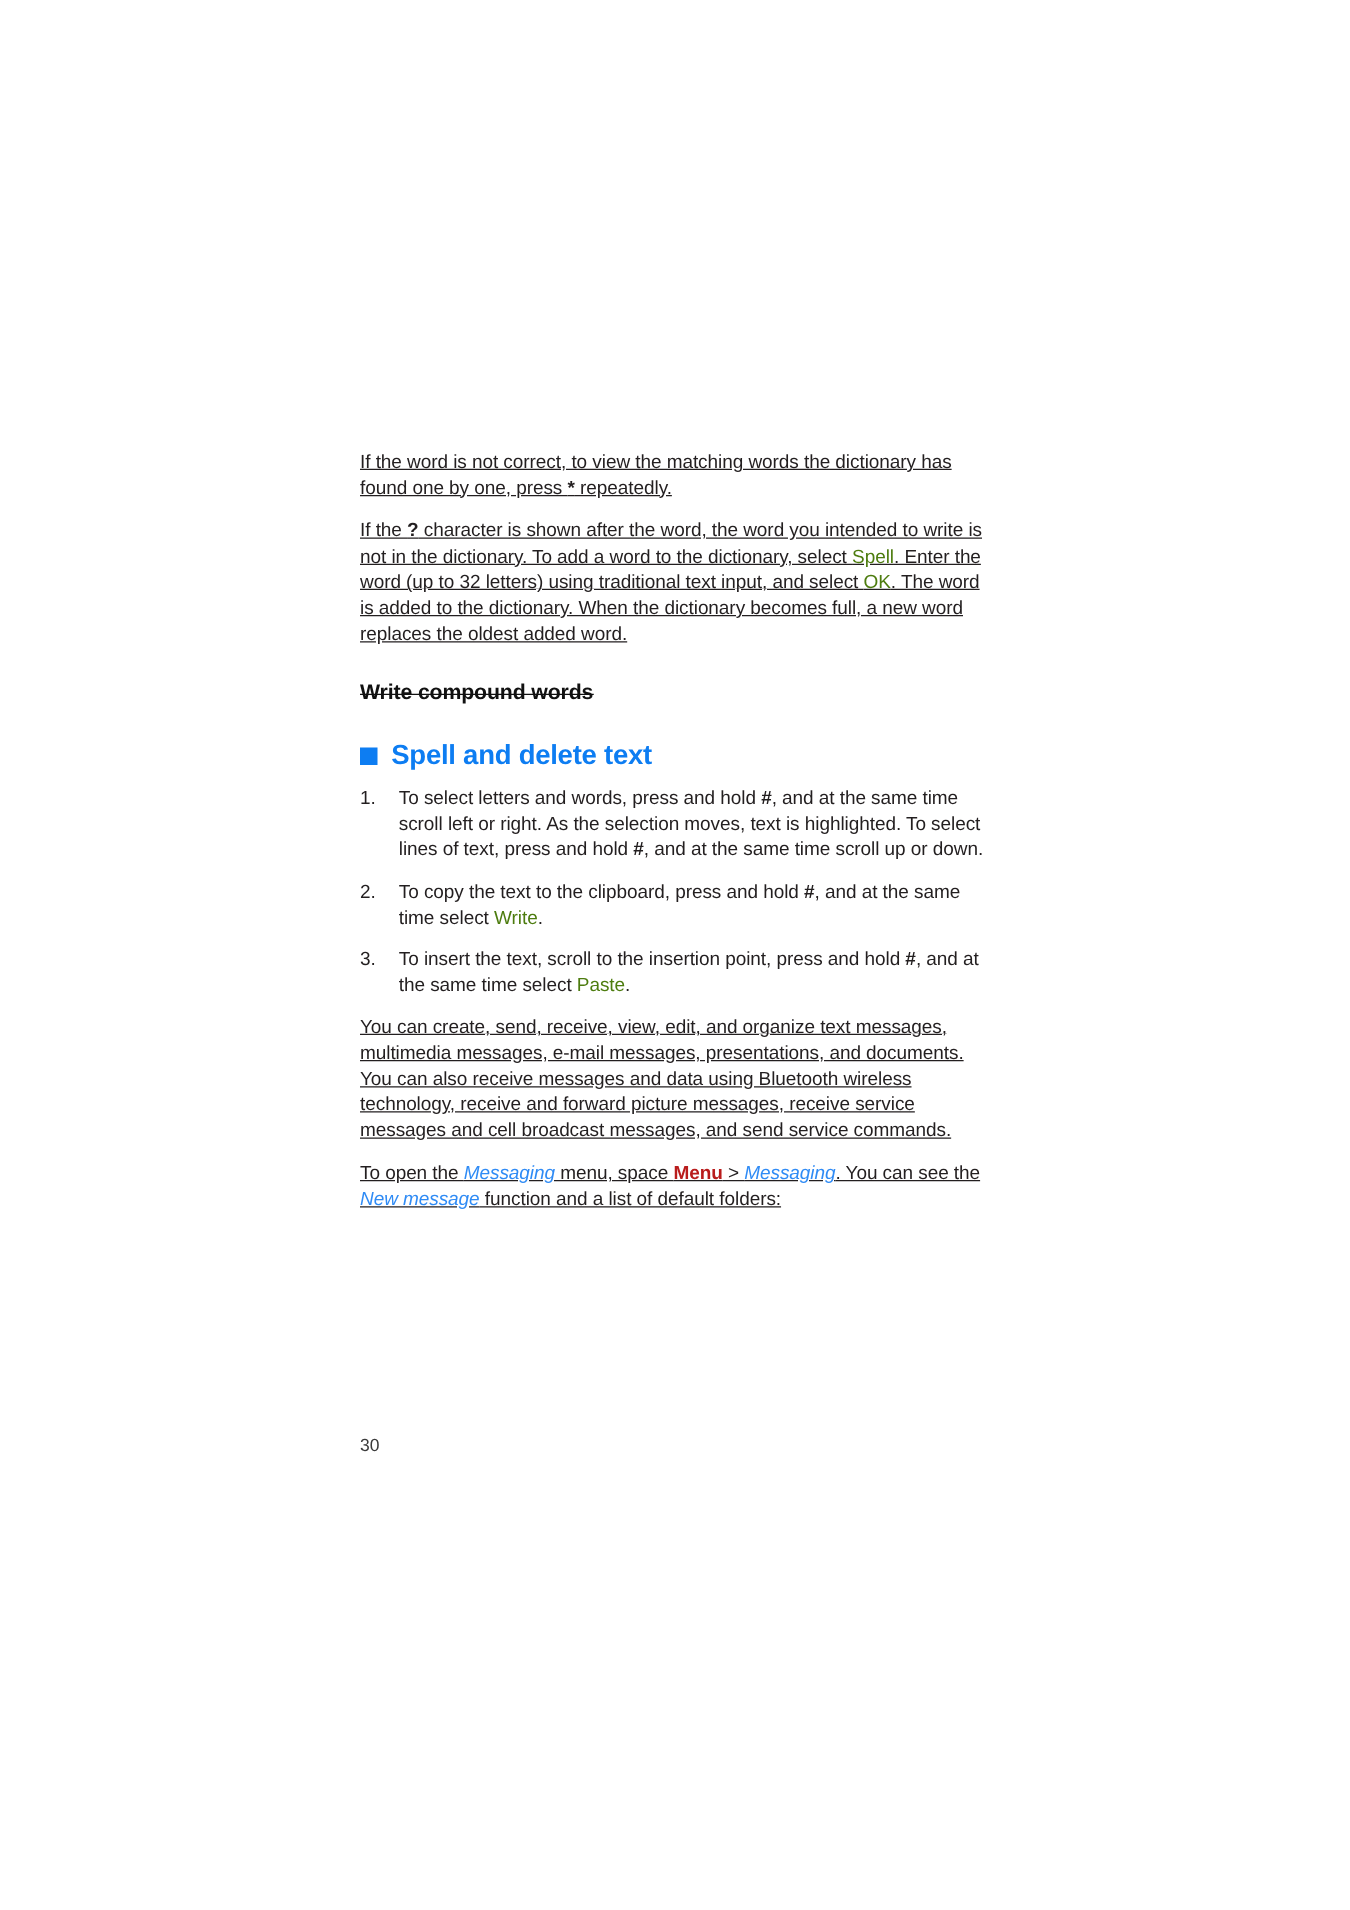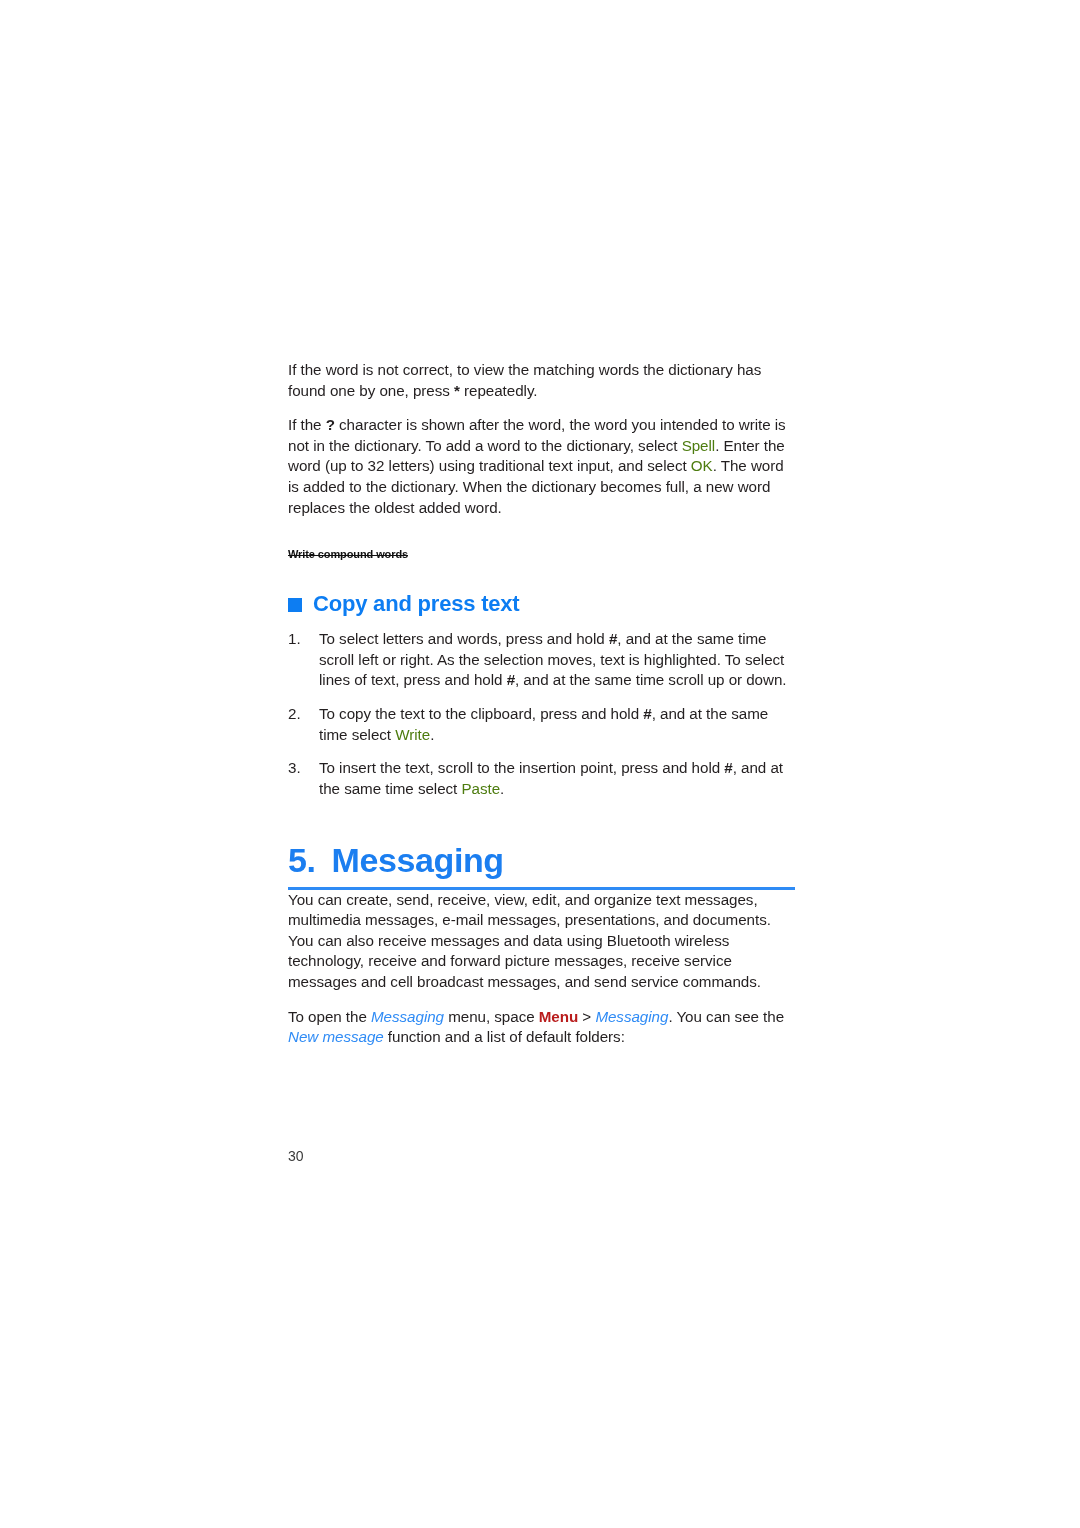--- a/index.html
+++ b/index.html
@@ -33,27 +33,28 @@
     top: 360px;
     width: 507px;
   }
 
   p.body {
     margin: 0 0 14px 0;
     font-size: 15.2px;
     line-height: 20.6px;
     color: #231f20;
     letter-spacing: -0.05px;
+    text-decoration: underline;
   }
 
   p.body:last-child { margin-bottom: 0; }
 
   .sub-head {
     margin: 22px 0 9px 0;
-    font-size: 11px;
+    font-size: 17px;
     font-weight: bold;
     color: #111111;
     display: inline-block;
     border-bottom: 1.6px solid #111111;
     padding-bottom: 1px;
     letter-spacing: -0.1px;
   }
   .sub-head-wrap { line-height: 0; }
 
   .section-head {
@@ -155,43 +156,39 @@
 
     <p class="body"><span>If the </span><span class="k">?</span><span> character is shown after the word, the word you intended to write is not in the dictionary. To add a word to the dictionary, select </span><span class="blue">Spell</span><span>. Enter the word (up to 32 letters) using traditional text input, and select </span><span class="blue">OK</span><span>. The word is added to the dictionary. When the dictionary becomes full, a new word replaces the oldest added word.</span></p>
 
     <div class="sub-head-wrap">
       <div class="sub-head">Write compound words</div>
     </div>
 
 
     <div class="section-head">
       <span class="sq"></span>
-      <span>Copy and press text</span>
+      <span>Spell and delete text</span>
     </div>
 
     <ol class="steps">
 
       <li>
         <span class="num">1.</span><span>To select letters and words, press and hold </span><span class="k">#</span><span>, and at the same time scroll left or right. As the selection moves, text is highlighted. To select lines of text, press and hold </span><span class="k">#</span><span>, and at the same time scroll up or down.</span>
       </li>
 
       <li>
         <span class="num">2.</span><span>To copy the text to the clipboard, press and hold </span><span class="k">#</span><span>, and at the same time select </span><span class="blue">Write</span><span>.</span>
       </li>
 
       <li>
         <span class="num">3.</span><span>To insert the text, scroll to the insertion point, press and hold </span><span class="k">#</span><span>, and at the same time select </span><span class="blue">Paste</span><span>.</span>
       </li>
 
     </ol>
 
-    <div class="chapter">
-      <span class="chapter-title"><span class="chapter-num">5.</span><span>Messaging</span></span>
-      <div class="chapter-rule"></div>
-    </div>
 
     <p class="body after-chapter">You can create, send, receive, view, edit, and organize text messages, multimedia messages, e-mail messages, presentations, and documents. You can also receive messages and data using Bluetooth wireless technology, receive and forward picture messages, receive service messages and cell broadcast messages, and send service commands.</p>
 
     <p class="body"><span>To open the </span><span class="blue-i">Messaging</span><span> menu, space </span><span class="blue-b">Menu</span><span> &gt; </span><span class="blue-i">Messaging</span><span>. You can see the </span><span class="blue-i">New message</span><span> function and a list of default folders:</span></p>
 
   </div>
 
   <div class="folio">30</div>
 
 </div>

